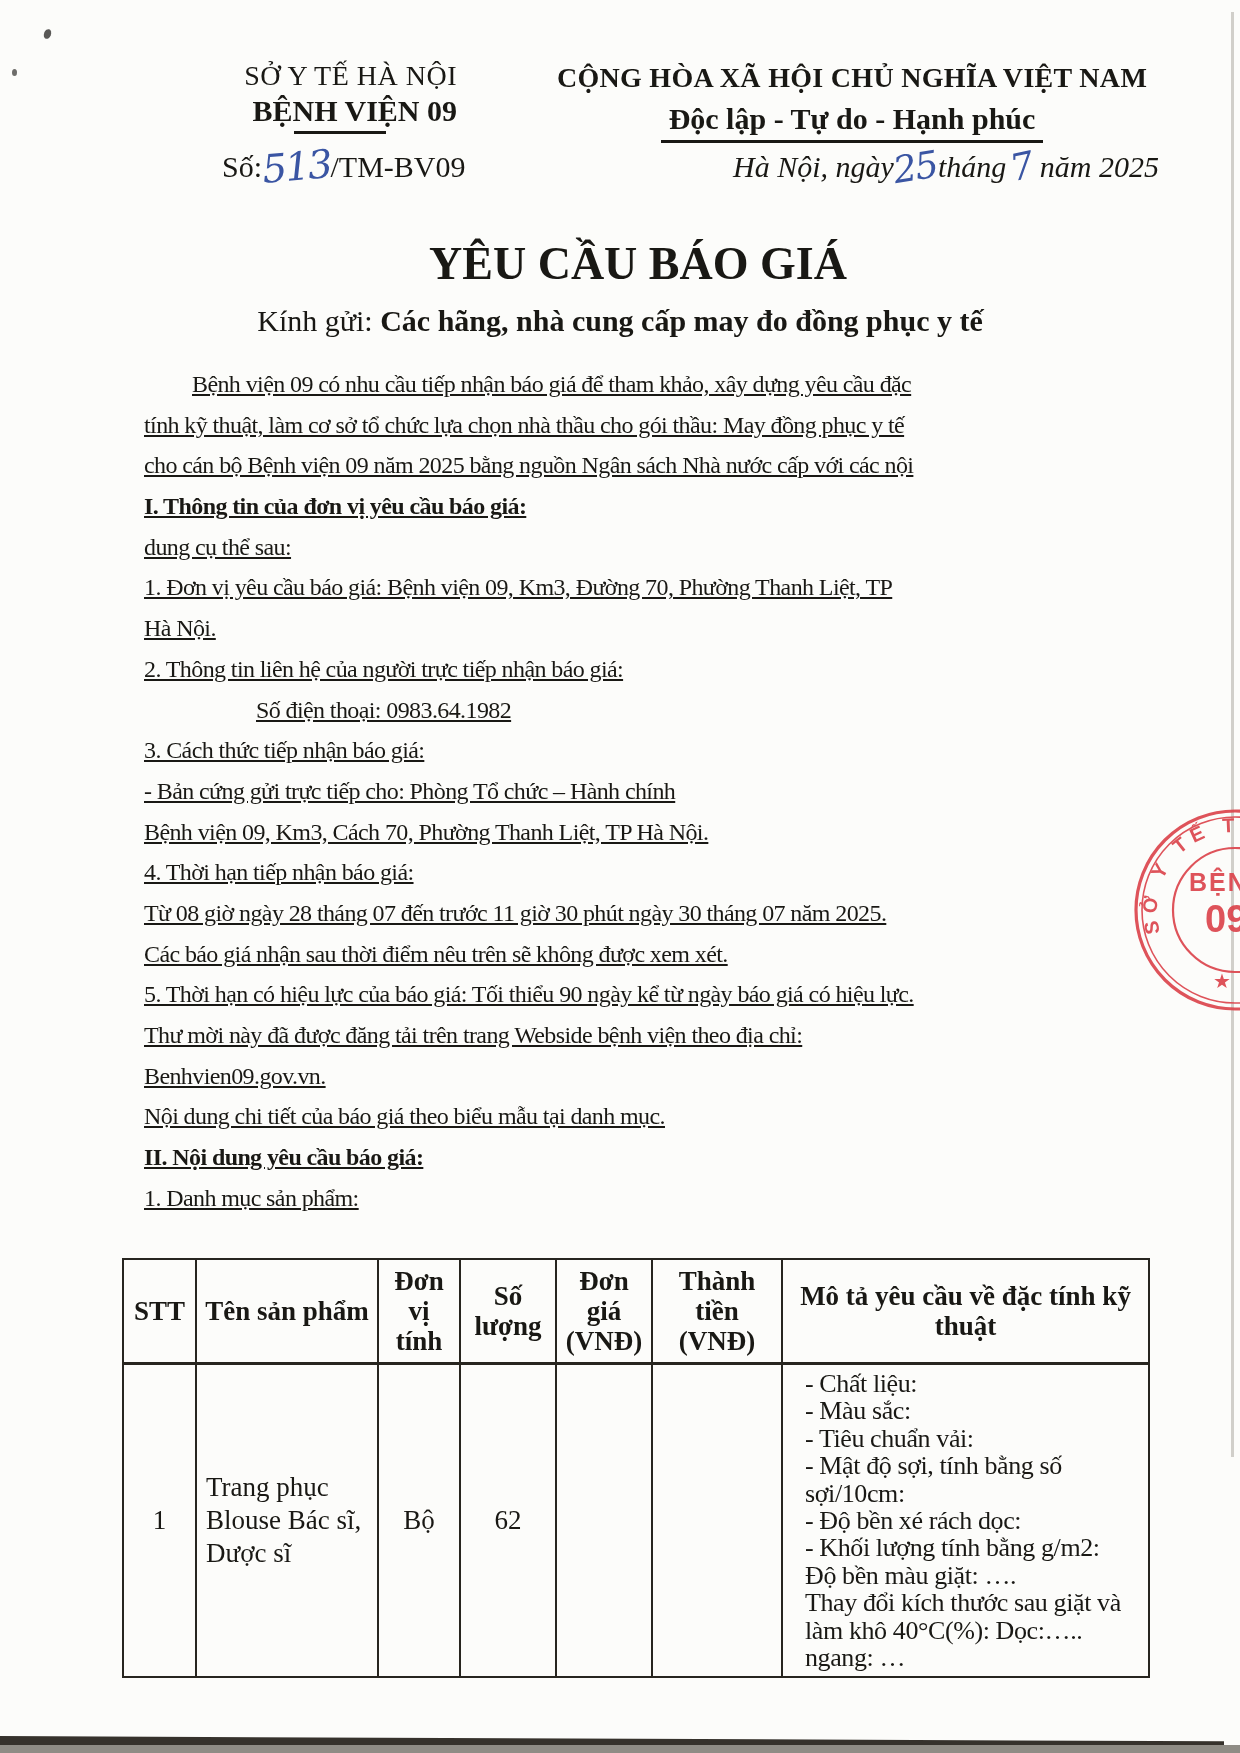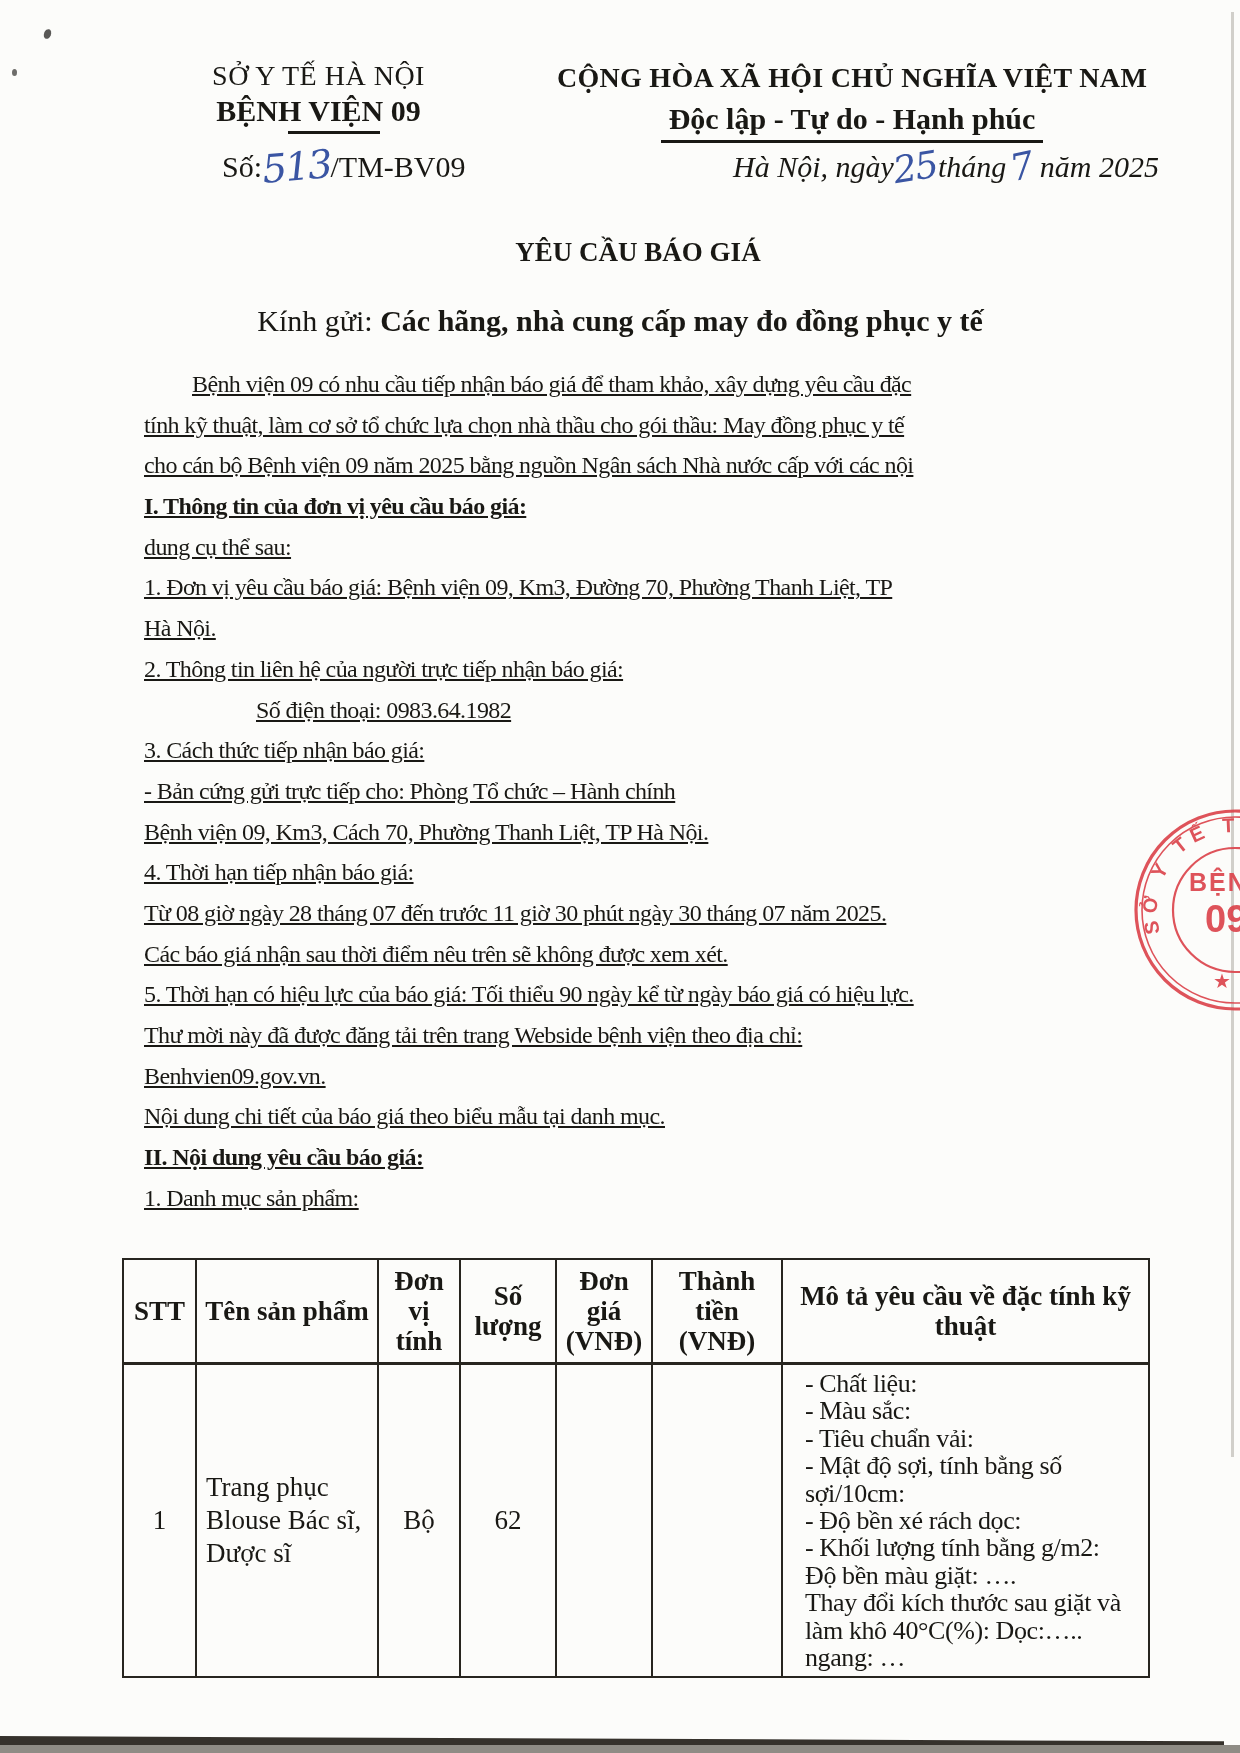--- a/index.html
+++ b/index.html
@@ -9,34 +9,34 @@
     font-family:"Liberation Serif","DejaVu Serif",serif;
   }
   .page{position:absolute;inset:0;background:#fcfcfa;}
   
   .dot-a{position:absolute;left:44px;top:29px;width:7px;height:10px;border-radius:50%;background:#3c3b38;opacity:.85;transform:rotate(20deg);}
   .dot-b{position:absolute;left:12px;top:69px;width:5px;height:7px;border-radius:50%;background:#4a4946;opacity:.8;}
   .edge-line{position:absolute;left:1231px;top:12px;width:3px;height:1445px;background:#c9c7c1;opacity:.85;}
   .bottom-band{position:absolute;left:-4px;top:1736px;width:1228px;height:9px;background:#36322c;transform:rotate(0.25deg);transform-origin:left center;}
   .bottom-strip{position:absolute;left:0;top:1745px;width:1240px;height:8px;background:#8f8c85;}
   
-  .hdr-left{position:absolute;left:186px;top:60px;width:265px;text-align:center;}
+  .hdr-left{position:absolute;left:192px;top:60px;width:265px;text-align:right;}
   .hdr-left .l1{font-size:28px;letter-spacing:.5px;}
   .hdr-left .l2{font-size:30px;font-weight:bold;margin-top:2px;}
   .hdr-left .rule{width:92px;height:3px;background:#191814;margin:3px 0 0 102px;}
   .hdr-right{position:absolute;left:552px;top:62px;width:600px;text-align:center;}
   .hdr-right .l1{font-size:28px;font-weight:bold;letter-spacing:.3px;}
   .hdr-right .l2{display:inline-block;font-size:30px;font-weight:bold;border-bottom:3px solid #191814;padding:0 8px 4px;margin-top:8px;}
   .so-line{position:absolute;left:222px;top:150px;font-size:30px;white-space:nowrap;}
   .date-line{position:absolute;left:733px;top:150px;font-size:30px;font-style:italic;white-space:nowrap;}
   .hw{color:#3a55a3;font-style:italic;font-family:"DejaVu Serif",serif;display:inline-block;line-height:0;}
   .hw-so{font-size:39px;transform:rotate(-5deg) translateY(3px);letter-spacing:-2px;}
   .hw-day{font-size:37px;transform:rotate(-9deg) translateY(3px);margin:0 2px 0 -1px;letter-spacing:-2px;}
   .hw-mon{font-size:37px;transform:rotate(-12deg) translateY(2px);margin:0 6px 0 4px;}
-  .doc-title{position:absolute;left:0;top:237px;width:1240px;text-align:center;font-size:27px;font-weight:bold;padding-left:36px;box-sizing:border-box;}
+  .doc-title{position:absolute;left:0;top:237px;width:1240px;text-align:center;font-size:46px;font-weight:bold;padding-left:36px;box-sizing:border-box;}
   .greeting{position:absolute;left:0;top:304px;width:1240px;text-align:center;font-size:30px;}
   
   .doc-body{position:absolute;left:144px;top:364px;width:908px;font-size:24px;line-height:40.7px;letter-spacing:-0.6px;text-decoration:underline;}
   .line{height:40.7px;white-space:nowrap;}
   .bold{font-weight:bold;}
   .ind1{text-indent:48px;}
   .ind2{padding-left:112px;}
   
   .quote-table{position:absolute;left:122px;top:1258px;border-collapse:collapse;table-layout:fixed;background:transparent;}
   .quote-table th,.quote-table td{border:2px solid #27251f;}

